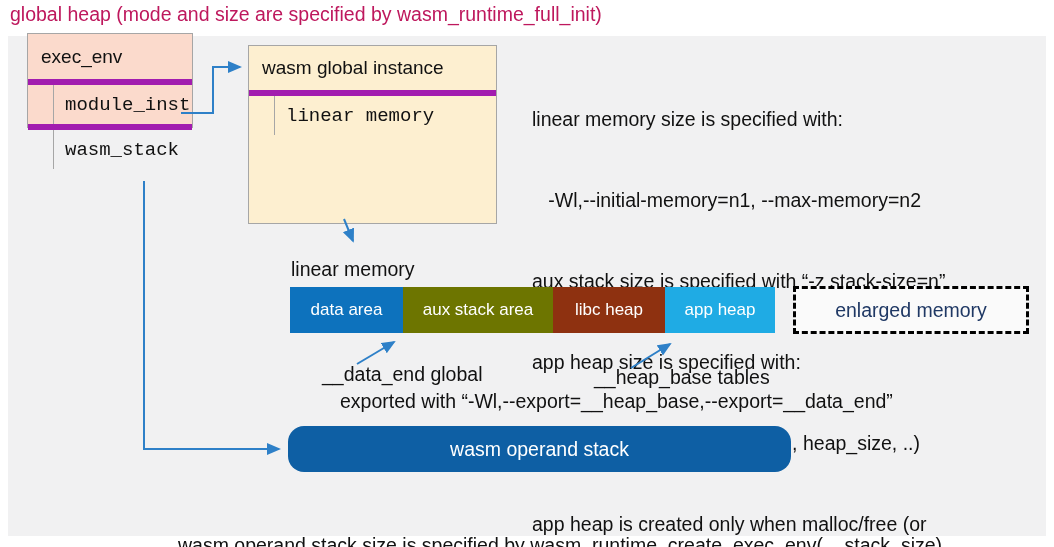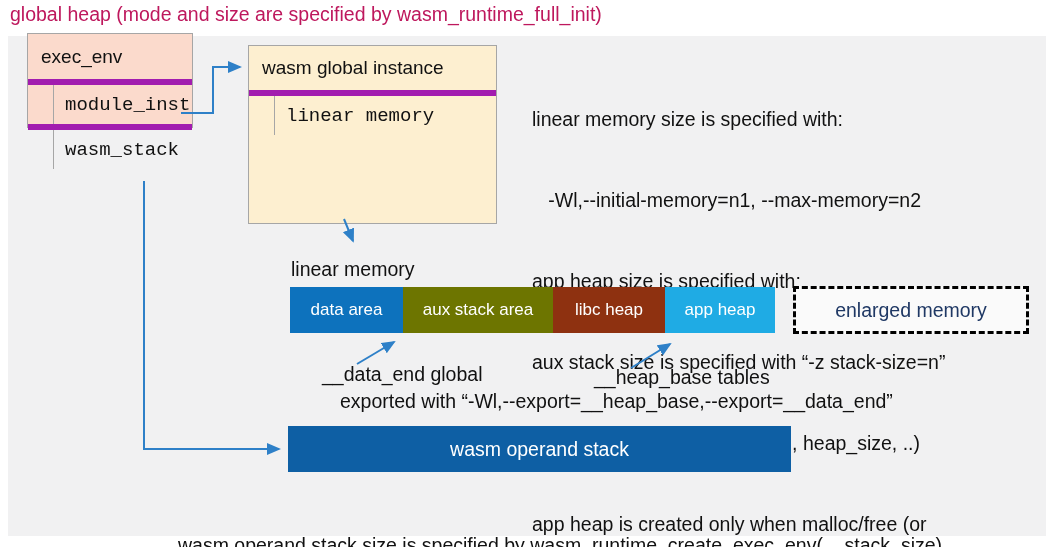--- a/index.html
+++ b/index.html
@@ -60,21 +60,21 @@
     font-size:19.5px;
   }
 
   .lbl-data-end { position:absolute; left:322px; top:363px; font-size:19.5px; }
   .lbl-heap-base{ position:absolute; left:594px; top:366px; font-size:19.5px; }
   .lbl-exported { position:absolute; left:300px; top:390px; font-size:19.5px;margin-left:40px; }
 
   .operand {
     position:absolute; left:288px; top:426px; width:503px; height:46px;
     background:#0e5fa4; color:#fff; display:flex; align-items:center;
-    justify-content:center; font-size:19.5px;
+    justify-content:center; font-size:19.5px;border-radius:16px;
   }
 
   .arrows { position:absolute; left:0; top:0; pointer-events:none; }
 </style>
 </head>
 <body>
 
 <div class="stage">
 
   <div class="title">global heap (mode and size are specified by wasm_runtime_full_init)</div>
@@ -97,22 +97,22 @@
     <div class="hdr short">wasm global instance</div>
     <div class="row">
       <div class="ind"></div>
       <div class="cell">linear memory</div>
     </div>
   </div>
 
   <div class="notes-right">
     <div>linear memory size is specified with:</div>
     <div>   -Wl,--initial-memory=n1, --max-memory=n2</div>
+    <div>aux stack size is specified with “-z stack-size=n”</div>
     <div>app heap size is specified with:</div>
-    <div>aux stack size is specified with “-z stack-size=n”</div>
     <div>   wasm_runtime_instantiate(.., heap_size, ..)</div>
     <div>app heap is created only when malloc/free (or</div>
     
   </div>
 
   <div class="lm-label">linear memory</div>
 
   <div class="membar">
     <div class="seg seg-data">data area</div>
     <div class="seg seg-aux">aux stack area</div>

